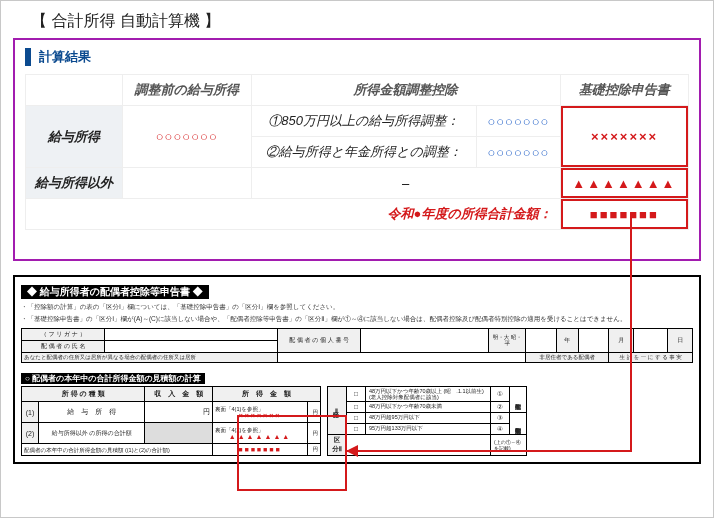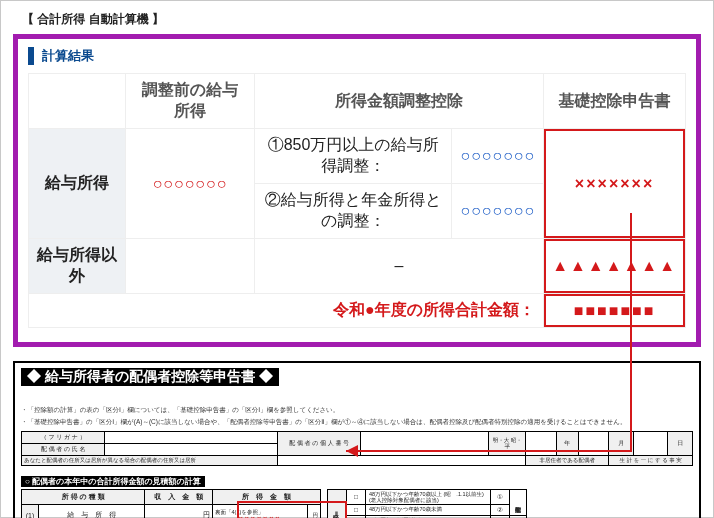--- a/index.html
+++ b/index.html
@@ -1,40 +1,40 @@
 <!DOCTYPE html>
 <html><head>
 <meta charset="utf-8">
 <style>
 html,body{margin:0;padding:0;font-family:"Hiragino Kaku Gothic ProN","Yu Gothic","Meiryo",sans-serif;background:#fafafa;color:#222;}
 .page{width:714px;height:518px;background:#fff;border:1px solid #c8c8c8;box-sizing:border-box;position:relative;padding:10px 12px;}
 
 
-.sec-title{font-size:12px;font-weight:bold;margin:0 0 6px 9px;}
-.calc-card{border:5px solid #a21caf;padding:8px 10px 14px 10px;}
+.sec-title{font-size:16px;font-weight:normal;margin:0 0 6px 18px;}
+.calc-card{border:2px solid #a21caf;padding:8px 10px 29px 10px;}
 .result-head{display:flex;align-items:center;gap:8px;margin-bottom:8px;}
 .result-bar{width:6px;height:18px;background:#0b4a8f;}
 .result-title{font-size:13px;font-weight:bold;color:#0b4a8f;}
-.calc-tbl{width:100%;border-collapse:collapse;font-size:16px;}
+.calc-tbl{width:100%;border-collapse:collapse;font-size:13px;font-style:italic;}
 .calc-tbl th,.calc-tbl td{border:1px solid #eee;padding:6px 8px;text-align:center;}
 .calc-tbl thead th{background:#fff;color:#555;font-weight:bold;}
 .calc-tbl .rowhead{background:#eef1f4;font-weight:bold;text-align:center;width:80px;margin-left:8px;}
 .calc-tbl td.left{text-align:center;}
 .red-o{color:#d4191b;letter-spacing:1px;}
 .blue-o{color:#1c5cc6;letter-spacing:1px;}
 .red-x{color:#d4191b;letter-spacing:2px;font-weight:bold;}
 .red-tri{color:#d4191b;letter-spacing:2px;}
 .red-sq{color:#d4191b;letter-spacing:2px;}
 .total-row td{background:#fff;}
 .total-label{text-align:right !important;color:#d4191b;font-weight:bold;margin-left:32px;}
 .hl-cell{box-shadow:inset 0 0 0 2px #d4191b;}
 
 
 .form-card{border:2px solid #000;margin-top:14px;padding:4px 6px 6px 6px;position:relative;}
-.form-head{font-size:14px;font-weight:bold;background:#000;color:#fff;display:inline-block;padding:0 6px;margin-bottom:18px;}
+.form-head{font-size:10px;font-weight:bold;background:#000;color:#fff;display:inline-block;padding:0 6px;margin-bottom:2px;}
 .notes{font-size:6.5px;line-height:1.3;color:#333;margin:2px 0 4px 0;}
 .sub-head{font-size:8px;font-weight:bold;background:#000;color:#fff;display:inline-block;padding:0 4px;margin:2px 0;}
 
 
 .name-tbl{width:100%;border-collapse:collapse;font-size:6.5px;margin-bottom:4px;}
 .name-tbl td,.name-tbl th{border:1px solid #000;padding:1px 2px;}
 .name-tbl .lab{background:#f0f0f0;text-align:center;width:70px;font-size:6px;}
 
 
 .low-wrap{display:flex;gap:6px;}

